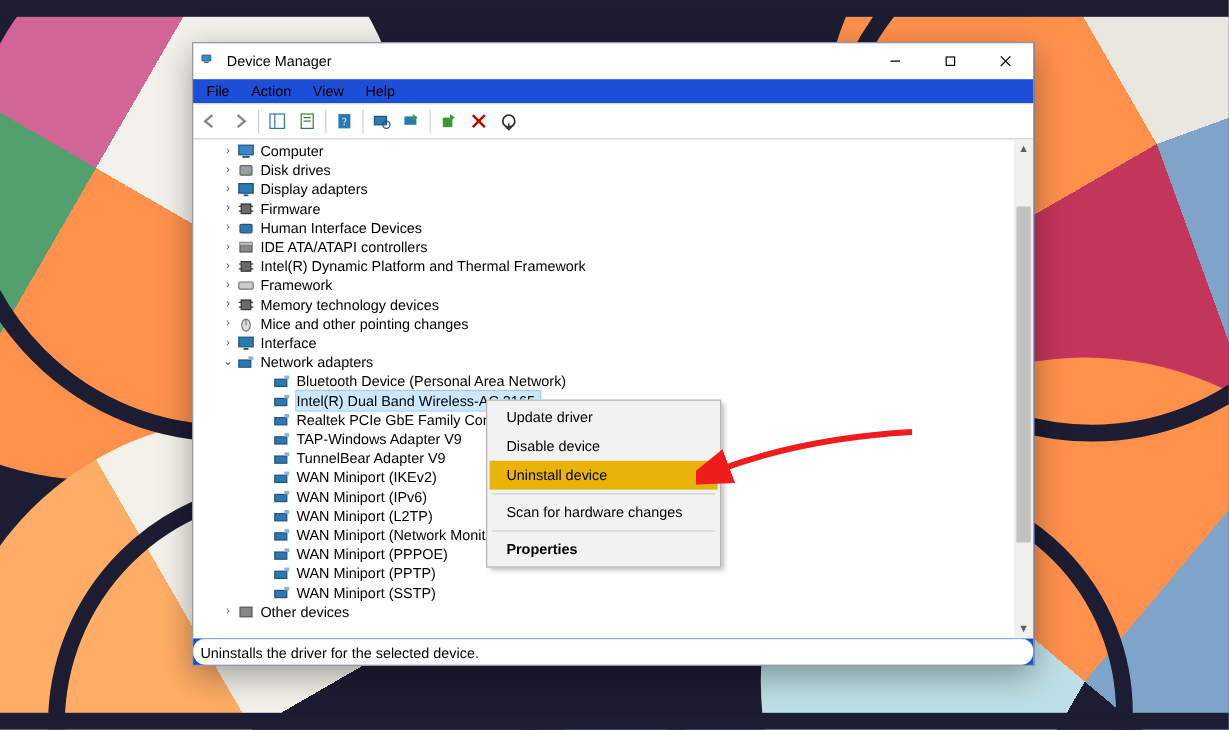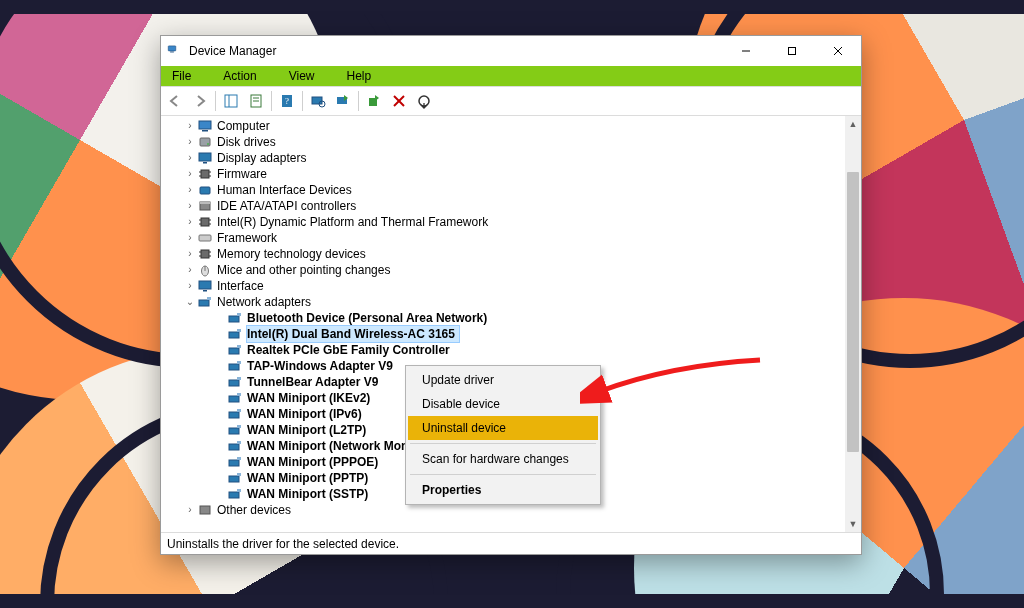--- a/index.html
+++ b/index.html
@@ -37,21 +37,21 @@
   .s4 { left: 40px;  bottom: -200px; width: 380px; height: 380px; }
   .desktop .bar {
     position:absolute; left:0; right:0; height:14px; background:#1c1c33;
   }
 
   
   .window {
     position: absolute;
     left: 160px; top: 35px;
     width: 700px; height: 518px;
-    background: #84cc16;
+    background: #1d4ed8;
     border: 1px solid #9a9a9a;
     box-shadow: 0 8px 26px rgba(0,0,0,.35);
     display: flex;
     flex-direction: column;
   }
 
   .titlebar {
     height: 30px;
     display: flex;
     align-items: center;
@@ -62,21 +62,21 @@
   .titlebar .title   { flex: 0 0 auto; font-size: 12px; color:#000; }
   .titlebar .spacer  { flex: 1 1 auto; }
   .titlebar .winbtn  { width: 46px; height: 30px; display:flex; align-items:center; justify-content:center; }
   .titlebar svg { width:10px; height:10px; }
 
   .menubar {
     height: 20px;
     display: flex;
     align-items: center;
     padding: 0 4px;
-    gap: 18px;
+    gap: 4px;
     font-size: 12px;
     color:#000;
     text-align:center;
   }
   .menubar .menu { padding: 1px 7px; }
 
   .toolbar {
     height: 28px;
     border-top: 1px solid #dcdcdc;
     border-bottom: 1px solid #dcdcdc;
@@ -116,21 +116,21 @@
     height:16px;
     white-space:nowrap;
   }
   .tree .exp {
     width:14px; text-align:center; color:#646464; font-size:10px;
     user-select:none;
   }
   .tree .devicon { width:16px; height:14px; display:flex; align-items:center; justify-content:center; margin-right:4px; }
   .tree .devicon svg{ width:14px; height:14px; }
   .tree .lvl1 { padding-left: 10px; }
-  .tree .lvl2 { padding-left: 40px; font-weight: bold; }
+  .tree .lvl2 { padding-left: 40px; }
   .tree .selected {
     background:#cce8ff;
     outline: 1px solid #99ccff;
     padding-right:4px;
   }
 
   .vscroll {
     position:absolute; right:0; top:0; bottom:0; width:16px;
     background:#f0f0f0;
     display:flex; flex-direction:column;
@@ -140,32 +140,32 @@
   .vscroll .thumb { position:absolute; left:2px; right:2px; top:40px; height:280px; background:#c2c2c2; border-radius:1px; }
 
   .statusbar {
     height:21px;
     border-top:1px solid #dcdcdc;
     display:flex; align-items:center;
     padding-left:6px;
     font-size:12px;
     color:#000;
     background:#fff;
+    border-radius:10px;
   }
 
   .contextmenu {
     position:absolute;
     left: 405px; top: 333px;
     width: 190px;
     background:#f2f2f2;
     border:1px solid #b4b4b4;
     box-shadow: 3px 3px 4px rgba(0,0,0,.25);
     font-size:12px;
     padding:2px;
-    margin-top:32px;
   }
   .contextmenu .mi { padding:5px 14px; }
   .contextmenu .mi:hover, .contextmenu .mi.hi { background:#eab308; }
   .contextmenu .msep { height:1px; background:#d0d0d0; margin:3px 2px; }
   .contextmenu .mi.bold { font-weight:600; }
 
   .arrow-annot {
     position:absolute;
     left: 580px; top: 350px;
     pointer-events:none;

